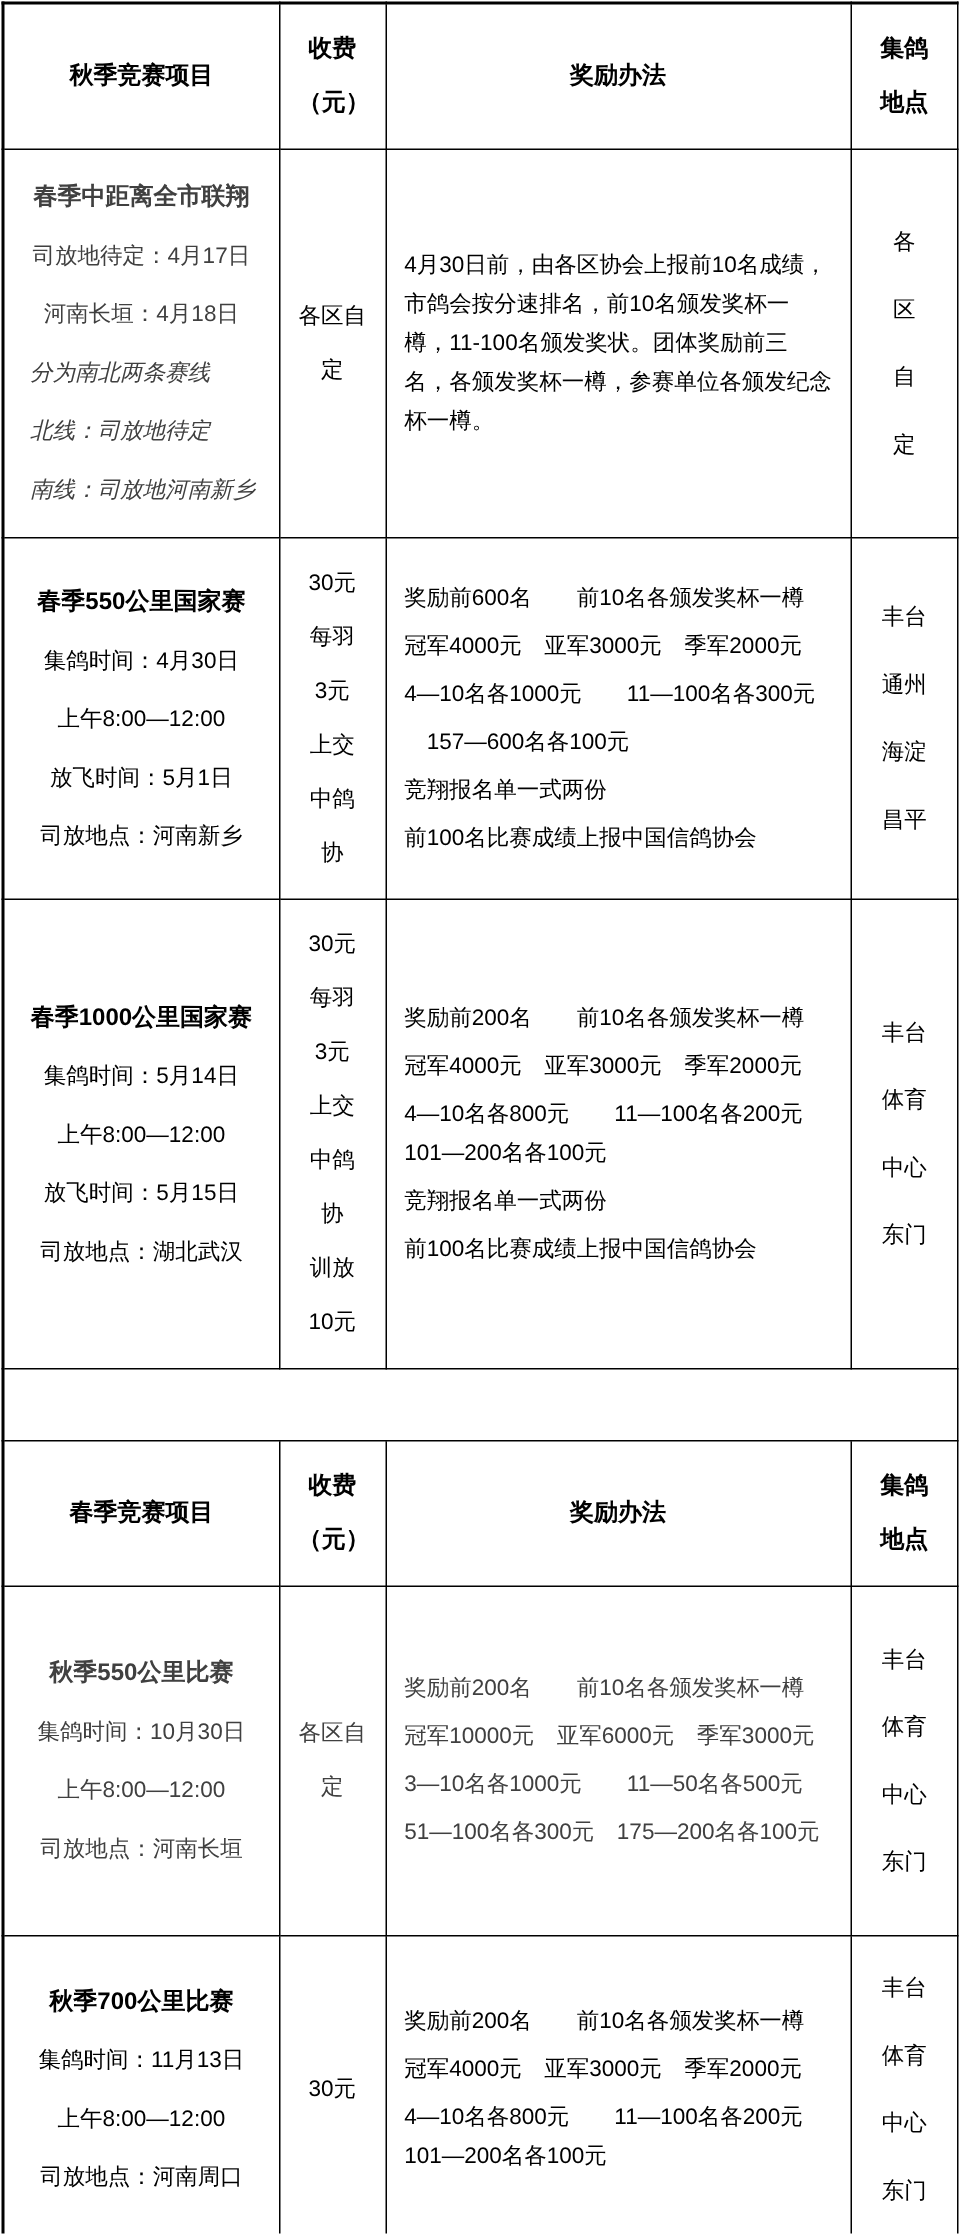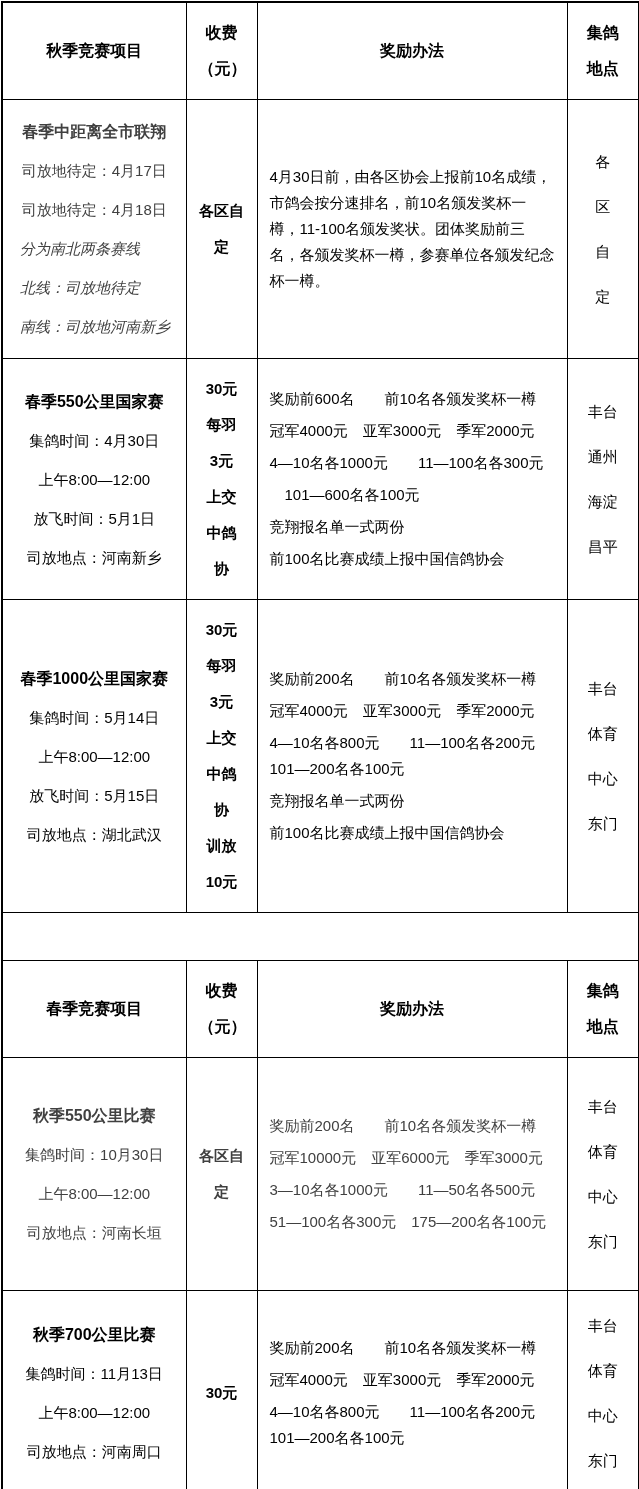--- a/index.html
+++ b/index.html
@@ -63,21 +63,21 @@
     white-space: nowrap;
   }
   .cell-project .p-line.al {
     text-align: left;
     padding-left: 5px;
     font-style: italic;
   }
 
   
   .cell-fee { text-align: center; font-size: 15px; }
-  .cell-fee .fee-line { line-height: 36px; white-space: nowrap; font-weight: bold; }
+  .cell-fee .fee-line { line-height: 36px; white-space: nowrap; }
 
   
   .cell-reward {
     text-align: left;
     font-size: 15px;
     padding: 0 6px 0 9px;
   }
   .cell-reward .r-line {
     line-height: 26px;
     margin: 6px 0;
@@ -116,21 +116,21 @@
       <td class="hdr">
         <div class="hline">集鸽</div>
         <div class="hline">地点</div>
       </td>
     </tr>
 
     <tr class="rh-s1">
       <td class="cell-project red">
         <div class="p-title">春季中距离全市联翔</div>
         <div class="p-line">司放地待定：4月17日</div>
-        <div class="p-line">司放地待定：4月18日</div>
+        <div class="p-line">河南长垣：4月18日</div>
         <div class="p-line al">分为南北两条赛线</div>
         <div class="p-line al">北线：司放地待定</div>
         <div class="p-line al">南线：司放地河南新乡</div>
       </td>
       <td class="cell-fee">
         <div class="fee-line">各区自</div>
         <div class="fee-line">定</div>
       </td>
       <td class="cell-reward">
         <div class="r-line">4月30日前，由各区协会上报前10名成绩，市鸽会按分速排名，前10名颁发奖杯一樽，11-100名颁发奖状。团体奖励前三名，各颁发奖杯一樽，参赛单位各颁发纪念杯一樽。</div>
@@ -156,21 +156,21 @@
         <div class="fee-line">每羽</div>
         <div class="fee-line">3元</div>
         <div class="fee-line">上交</div>
         <div class="fee-line">中鸽</div>
         <div class="fee-line">协</div>
       </td>
       <td class="cell-reward">
         <div class="r-line">奖励前600名　　前10名各颁发奖杯一樽</div>
         <div class="r-line">冠军4000元　亚军3000元　季军2000元</div>
         <div class="r-line">4—10名各1000元　　11—100名各300元</div>
-        <div class="r-line">　101—600名各100元</div>
+        <div class="r-line">　157—600名各100元</div>
         <div class="r-line">竞翔报名单一式两份</div>
         <div class="r-line">前100名比赛成绩上报中国信鸽协会</div>
       </td>
       <td class="cell-location">
         <div class="loc-line">丰台</div>
         <div class="loc-line">通州</div>
         <div class="loc-line">海淀</div>
         <div class="loc-line">昌平</div>
       </td>
     </tr>

